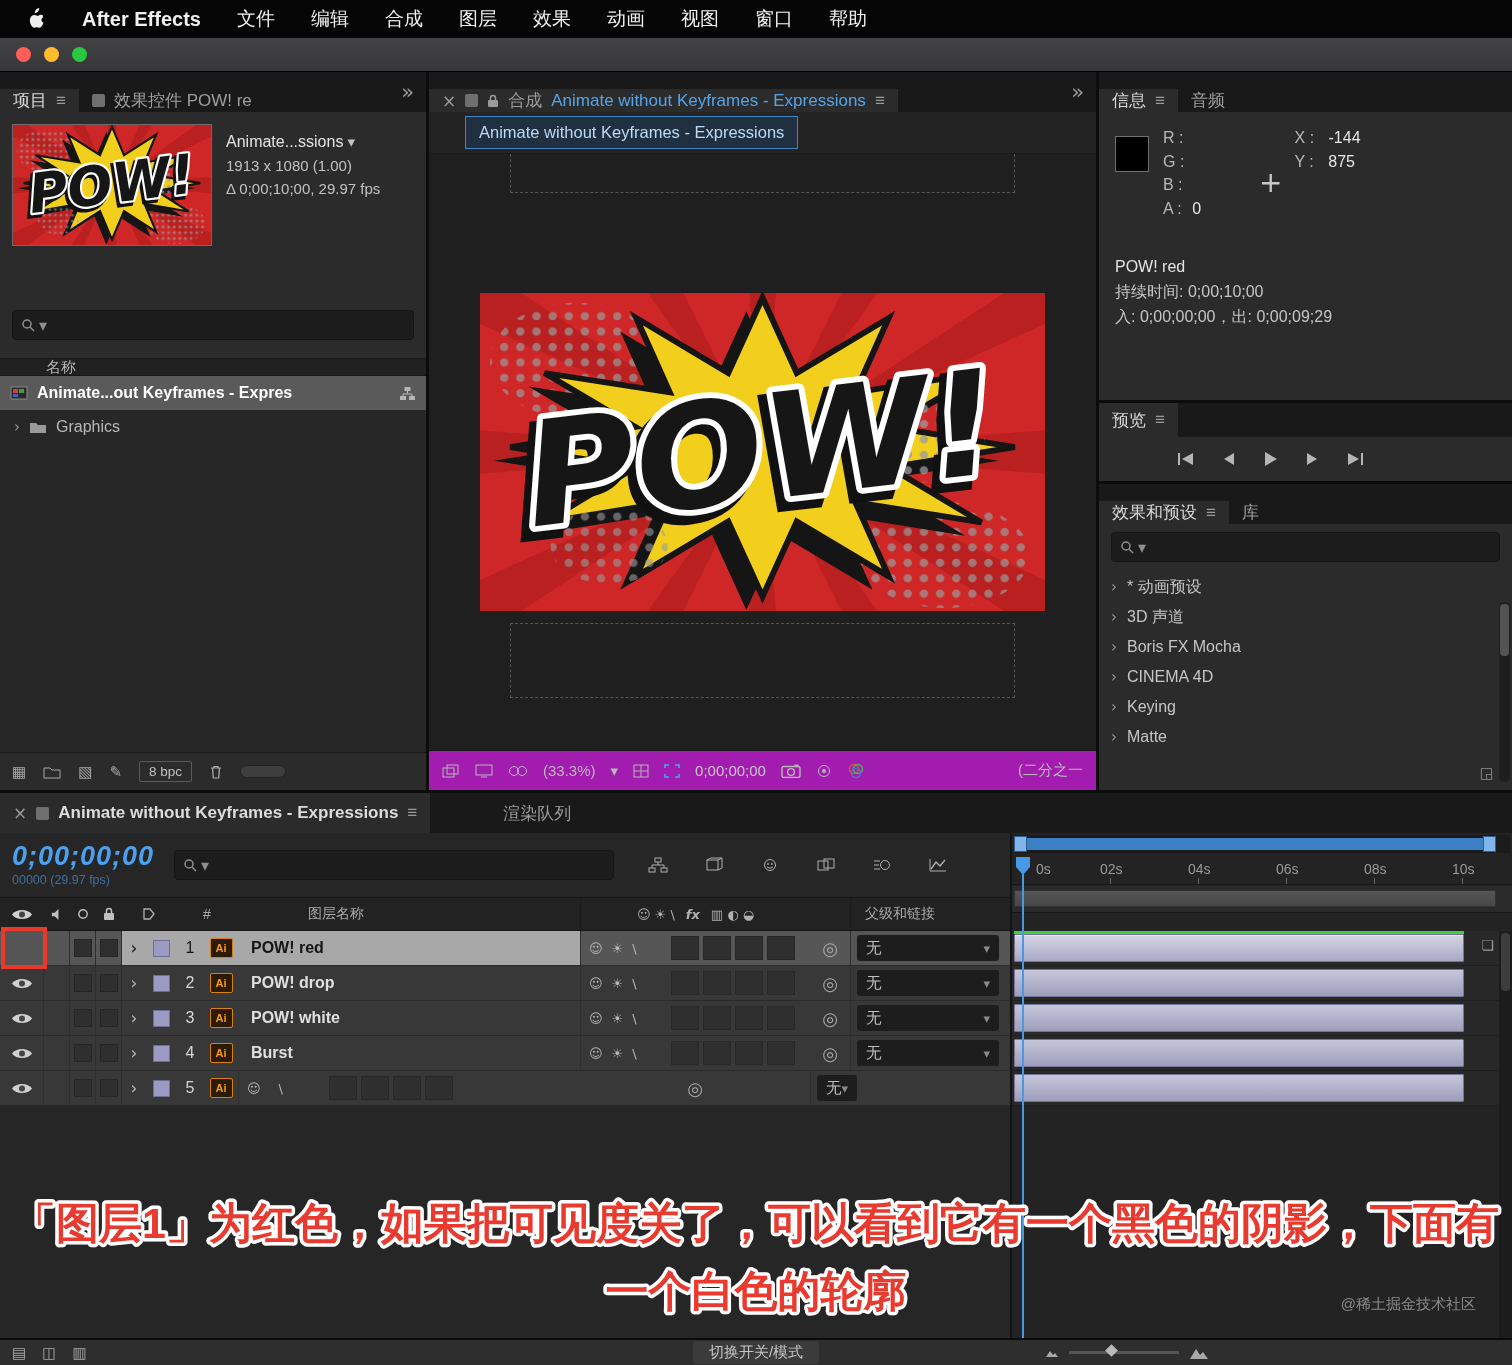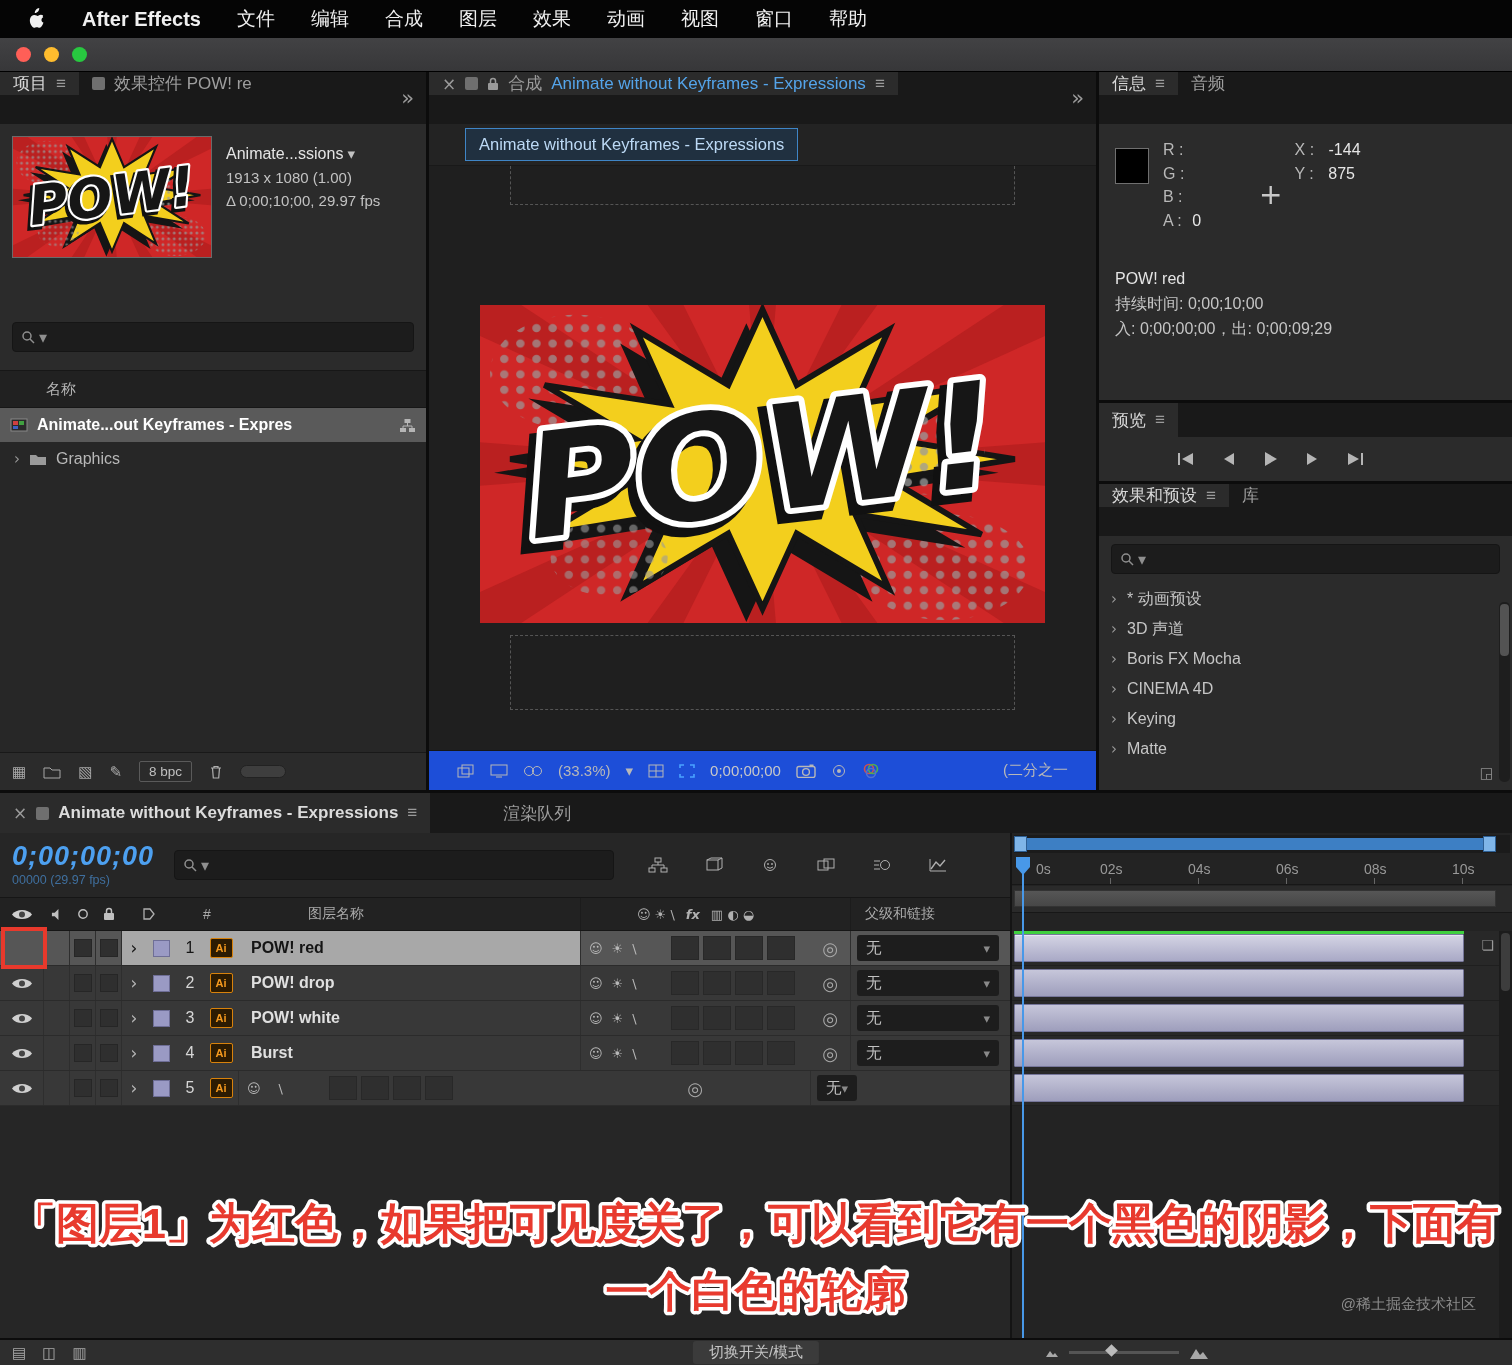--- a/index.html
+++ b/index.html
@@ -15,59 +15,59 @@
 
   
   .titlebar { height:34px; background:linear-gradient(#424244,#373739); border-bottom:1px solid #000; position:relative; display:flex; align-items:center; justify-content:center; }
   .traffic { position:absolute; left:16px; top:9px; display:flex; gap:13px; }
   .light { width:15px; height:15px; border-radius:50%; }
   .light.red{ background:#ff5f57; } .light.yellow{ background:#febc2e; } .light.green{ background:#28c840; }
   .title-text { font-size:16.5px; color:#d8d8d8; white-space:nowrap; }
 
   
   .main { height:718px; display:flex; gap:3px; background:#0c0c0c; }
-  .panel-tabbar { height:52px; background:#191919; display:flex; align-items:flex-start; flex-shrink:0; }
+  .panel-tabbar { height:40px; background:#191919; display:flex; align-items:flex-end; flex-shrink:0; }
   .ptab { display:flex; align-items:center; gap:9px; padding:0 13px; font-size:17px; color:#9e9e9e; white-space:nowrap; }
   .ptab.active { background:#2b2b2b; color:#d8d8d8; }
   .hamb { color:#9a9a9a; font-size:17px; }
   .overflow-btn { margin-left:auto; align-self:center; padding:0 12px; color:#9a9a9a; font-size:21px; }
   .panel-icon-sq { width:13px; height:13px; background:#6f6f6f; border-radius:2px; display:inline-block; }
   .close-x { color:#9a9a9a; font-size:17px; }
 
   
   .left-panel { width:426px; background:#2b2b2b; display:flex; flex-direction:column; }
   .proj-head { display:flex; gap:14px; padding:12px 12px 4px 12px; }
   .thumb { width:200px; height:122px; border:1px solid #6a6a6a; background:#cf2727; flex-shrink:0; }
   .thumb svg { display:block; width:100%; height:100%; }
   .proj-meta { font-size:15px; color:#c2c2c2; padding-top:6px; line-height:23px; }
   .proj-meta .comp-title { color:#e4e4e4; font-size:16px; }
   .proj-search-row { margin:60px 12px 0 12px; }
   .searchbox { height:30px; background:#1c1c1c; border:1px solid #151515; border-radius:4px; display:flex; align-items:center; padding:0 8px; gap:4px; color:#8f8f8f; }
-  .name-header { margin-top:18px; height:38px; background:#212121; border-top:1px solid #171717; border-bottom:1px solid #171717; display:flex; align-items:center; padding-left:46px; font-size:15px; color:#b5b5b5; }
+  .name-header { margin-top:18px; height:18px; background:#212121; border-top:1px solid #171717; border-bottom:1px solid #171717; display:flex; align-items:center; padding-left:46px; font-size:15px; color:#b5b5b5; }
   .proj-rows { flex:1; background:#272727; }
   .prow { height:34px; display:flex; align-items:center; gap:9px; padding:0 10px; font-size:16px; color:#cfcfcf; }
   .prow.selected { background:#5a5a5a; color:#fff; font-weight:bold; }
   .prow .net-ic { margin-left:auto; }
   .prow.folder { color:#b8b8b8; padding-left:14px; }
   .proj-footer { height:38px; border-top:1px solid #191919; display:flex; align-items:center; gap:17px; padding:0 12px; background:#2b2b2b; }
   .bpc-box { border:1px solid #5a5a5a; padding:2px 9px; font-size:13.5px; color:#c0c0c0; border-radius:2px; }
   .pill { width:46px; height:13px; border-radius:7px; background:#3e3e3e; border:1px solid #222; }
 
   
   .center-panel { flex:1; background:#282828; display:flex; flex-direction:column; min-width:0; }
   .ctab-label-grey { color:#9a9a9a; }
   .ctab-label-blue { color:#54a4ea; }
   .comp-chip-row { height:42px; background:#232323; display:flex; align-items:center; padding-left:36px; border-bottom:1px solid #191919; }
   .comp-chip { border:1px solid #3f85c6; background:#203040; color:#bcd9f5; font-size:16.5px; padding:6px 13px; }
   .viewer { flex:1; position:relative; background:#1f1f1f; overflow:hidden; }
   .comp-img { position:absolute; left:51px; top:139px; width:565px; height:318px; }
   .comp-img svg { width:100%; height:100%; display:block; }
   .guide-rect { position:absolute; left:81px; width:505px; height:75px; border:1px dashed #555; }
   .guide-top { top:-36px; } .guide-bottom { top:469px; }
-  .comp-toolbar { height:40px; background:#1d4ed8; border-top:1px solid #161616; display:flex; align-items:center; gap:15px; padding:0 28px; font-size:15px; color:#b8b8b8; white-space:nowrap; overflow:hidden; }
+  .comp-toolbar { height:40px; background:#a21caf; border-top:1px solid #161616; display:flex; align-items:center; gap:15px; padding:0 13px; font-size:15px; color:#b8b8b8; white-space:nowrap; overflow:hidden; }
   .tc-small { color:#c8c8c8; }
   .res-label { margin-left:auto; }
 
   
   .right-col { width:413px; display:flex; flex-direction:column; gap:3px; }
   .info-panel { height:328px; background:#2b2b2b; display:flex; flex-direction:column; }
   .info-body { padding:14px 16px; font-size:16px; }
   .info-grid { display:flex; gap:14px; }
   .swatch-black { width:34px; height:36px; background:#000; border:1px solid #6f6f6f; margin-top:10px; }
   .rgba-col div { line-height:23.5px; color:#b8b8b8; }

